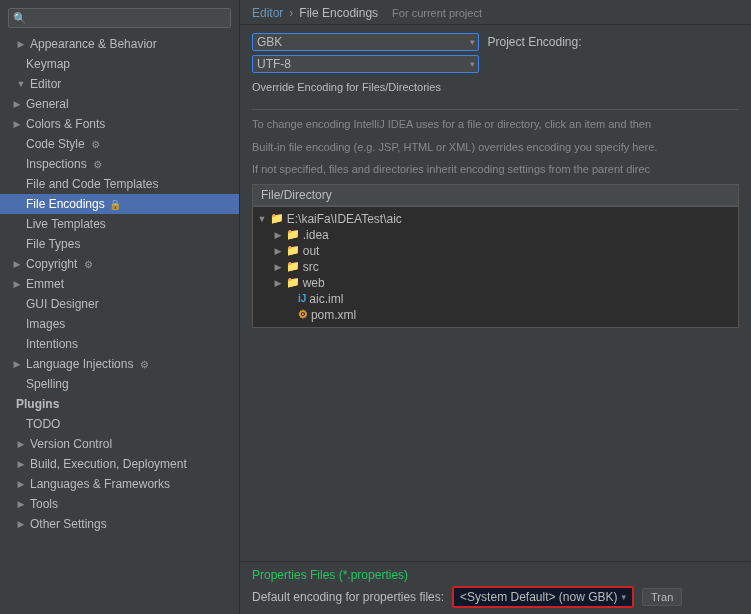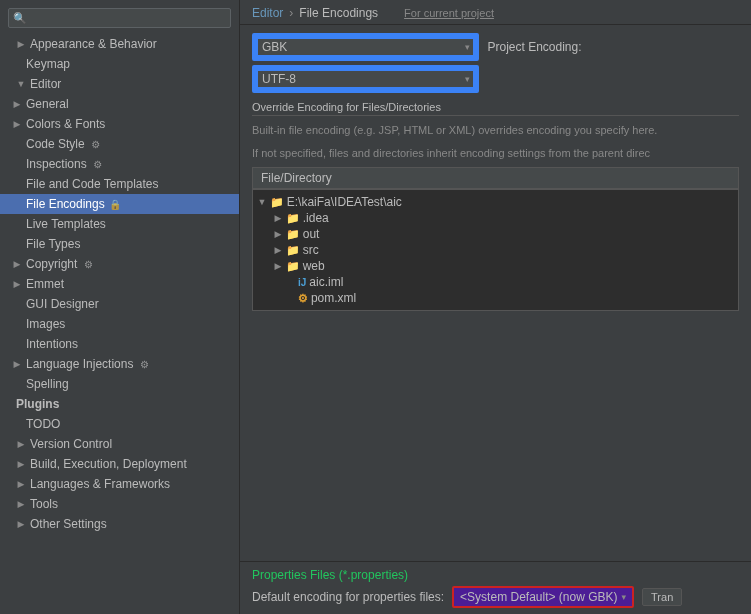--- a/index.html
+++ b/index.html
@@ -100,21 +100,21 @@
       align-items: center;
       gap: 6px;
       flex-shrink: 0;
     }
     .breadcrumb-text {
       color: #6897bb;
       font-size: 12px;
     }
     .breadcrumb-sep { color: #888; }
     .breadcrumb-current { color: #bbbbbb; font-size: 12px; }
-    .for-current-project { color: #888; font-size: 11px; margin-left: 20px; text-decoration: underline; }
+    .for-current-project { color: #888; font-size: 11px; margin-left: 8px; }
 
     .main-body {
       flex: 1;
       overflow-y: auto;
       padding: 8px 12px;
     }
 
     .encoding-form {
       display: grid;
       grid-template-columns: auto auto;
@@ -123,21 +123,21 @@
       margin-bottom: 8px;
     }
     .encoding-label {
       color: #bbbbbb;
       font-size: 12px;
     }
     .encoding-select-wrapper {
       display: inline-flex;
       align-items: center;
       background: #45494a;
-      border: 6px solid #3b82f6;
+      border: 1px solid #3b82f6;
       border-radius: 2px;
       padding: 1px 4px;
       cursor: pointer;
       min-width: 70px;
       justify-content: space-between;
     }
     .encoding-select-wrapper .val {
       color: #bbbbbb;
       font-size: 12px;
     }
@@ -145,21 +145,21 @@
       color: #888;
       font-size: 9px;
       margin-left: 4px;
     }
 
     .override-section-title {
       color: #bbbbbb;
       font-size: 11px;
       margin-bottom: 6px;
       border-bottom: 1px solid #555;
-      padding-bottom: 2px;
+      padding-bottom: 16px;
     }
 
     .info-text {
       color: #888;
       font-size: 11px;
       line-height: 1.5;
       margin-bottom: 6px;
     }
     .file-table-header {
       background: #45494a;
@@ -205,21 +205,21 @@
       gap: 8px;
     }
     .props-label {
       color: #bbbbbb;
       font-size: 12px;
       white-space: nowrap;
     }
     .props-select-wrapper {
       display: inline-flex;
       align-items: center;
-      background: #4c1d95;
+      background: #0f172a;
       border: 2px solid #cc2222;
       border-radius: 2px;
       padding: 2px 6px;
       cursor: pointer;
       min-width: 180px;
       justify-content: space-between;
     }
     .props-select-wrapper .val { color: #bbbbbb; font-size: 12px; }
     .props-select-wrapper .arrow { color: #888; font-size: 9px; margin-left: 4px; }
 
@@ -390,20 +390,21 @@
       </div>
       <span class="encoding-label">Project Encoding:</span>
       <div class="encoding-select-wrapper">
         <span class="val">UTF-8</span>
         <span class="arrow">▾</span>
       </div>
     </div>
 
     <div class="override-section-title">Override Encoding for Files/Directories</div>
 
+    <div class="info-text">To change encoding IntelliJ IDEA uses for a file or directory, click an item and then </div>
     <div class="info-text">Built-in file encoding (e.g. JSP, HTML or XML) overrides encoding you specify here.</div>
     <div class="info-text">If not specified, files and directories inherit encoding settings from the parent direc</div>
 
     <div class="file-table-header">File/Directory</div>
 
     <div class="file-tree">
 
       <div class="tree-item" style="padding-left:4px;">
         <span class="triangle open">▼</span>
         <span class="folder-icon">📁</span>

